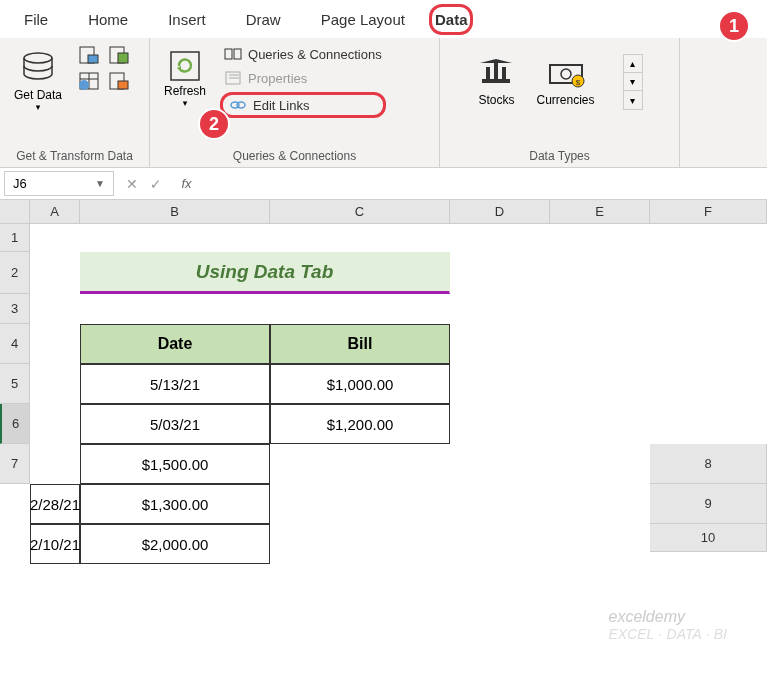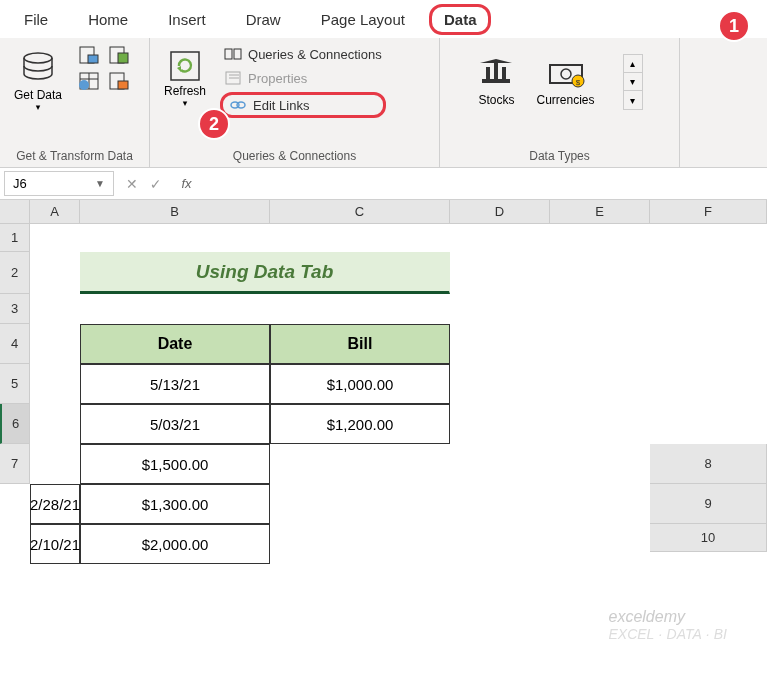--- a/index.html
+++ b/index.html
@@ -1,20 +1,20 @@
 <!DOCTYPE html>
 <html><head>
   <meta charset="utf-8">
   <style>
     * { margin: 0; padding: 0; box-sizing: border-box; font-family: 'Segoe UI', Arial, sans-serif; }
     body { background: #fff; width: 767px; height: 682px; overflow: hidden; position: relative; }
     
     .ribbon-tabs { display: flex; background: #fff; height: 38px; align-items: center; padding-left: 8px; gap: 8px; }
     .ribbon-tab { padding: 8px 16px; font-size: 15px; color: #333; cursor: pointer; }
-    .ribbon-tab.active { border: 3px solid #e63946; border-radius: 13px; font-weight: bold; padding: 4px 12px; }
+    .ribbon-tab.active { border: 3px solid #e63946; border-radius: 13px; font-weight: bold; padding: 4px 3px; }
     
     .badge { position: absolute; width: 32px; height: 32px; background: #e63946; border-radius: 50%; color: #fff; font-weight: bold; font-size: 18px; display: flex; align-items: center; justify-content: center; z-index: 10; border: 2px solid #fff; }
     .badge-1 { top: 10px; left: 718px; }
     .badge-2 { top: 108px; left: 198px; }
     
     .ribbon-content { display: flex; background: #f3f2f1; border-bottom: 1px solid #d0d0d0; height: 130px; }
     .ribbon-group { border-right: 1px solid #d0d0d0; padding: 6px 10px 2px; display: flex; flex-direction: column; justify-content: space-between; }
     .ribbon-group-label { text-align: center; font-size: 12px; color: #555; padding: 2px 0; }
     
     .get-data-group { width: 150px; }
@@ -45,21 +45,21 @@
     .sheet { display: grid; grid-template-columns: 30px 50px 190px 180px 100px 100px 117px; }
     .col-header { background: #e6e6e6; border-right: 1px solid #ccc; border-bottom: 1px solid #ccc; text-align: center; font-size: 13px; padding: 4px 0; color: #333; }
     .row-header { background: #e6e6e6; border-right: 1px solid #ccc; border-bottom: 1px solid #ccc; text-align: center; font-size: 13px; color: #333; display: flex; align-items: center; justify-content: center; }
     .row-header.selected { background: #d4d4d4; border-left: 2px solid #217346; }
     .cell { border-right: 1px solid transparent; border-bottom: 1px solid transparent; font-size: 14px; display: flex; align-items: center; }
     .row-1 { height: 28px; }
     .row-2 { height: 42px; }
     .row-3 { height: 30px; }
     .row-data { height: 40px; }
     
-    .title-cell { background: #e2efda; color: #4a7a3a; font-size: 19px; font-weight: bold; text-align: center; justify-content: center; border-bottom: 3px solid #14532d; font-style: italic; }
+    .title-cell { background: #e2efda; color: #4a7a3a; font-size: 19px; font-weight: bold; text-align: center; justify-content: center; border-bottom: 3px solid #a21caf; font-style: italic; }
     .table-header-cell { background: #c6e0b4; font-weight: bold; font-size: 16px; border: 1.5px solid #333; justify-content: center; }
     .table-data-cell { border: 1.5px solid #333; justify-content: center; font-size: 15px; }
     
     .watermark { position: absolute; bottom: 40px; right: 40px; font-size: 16px; color: #ccc; font-style: italic; }
     .watermark-sub { font-size: 14px; color: #ddd; }
     
     svg { display: block; }
   </style>
 </head>
 <body>

